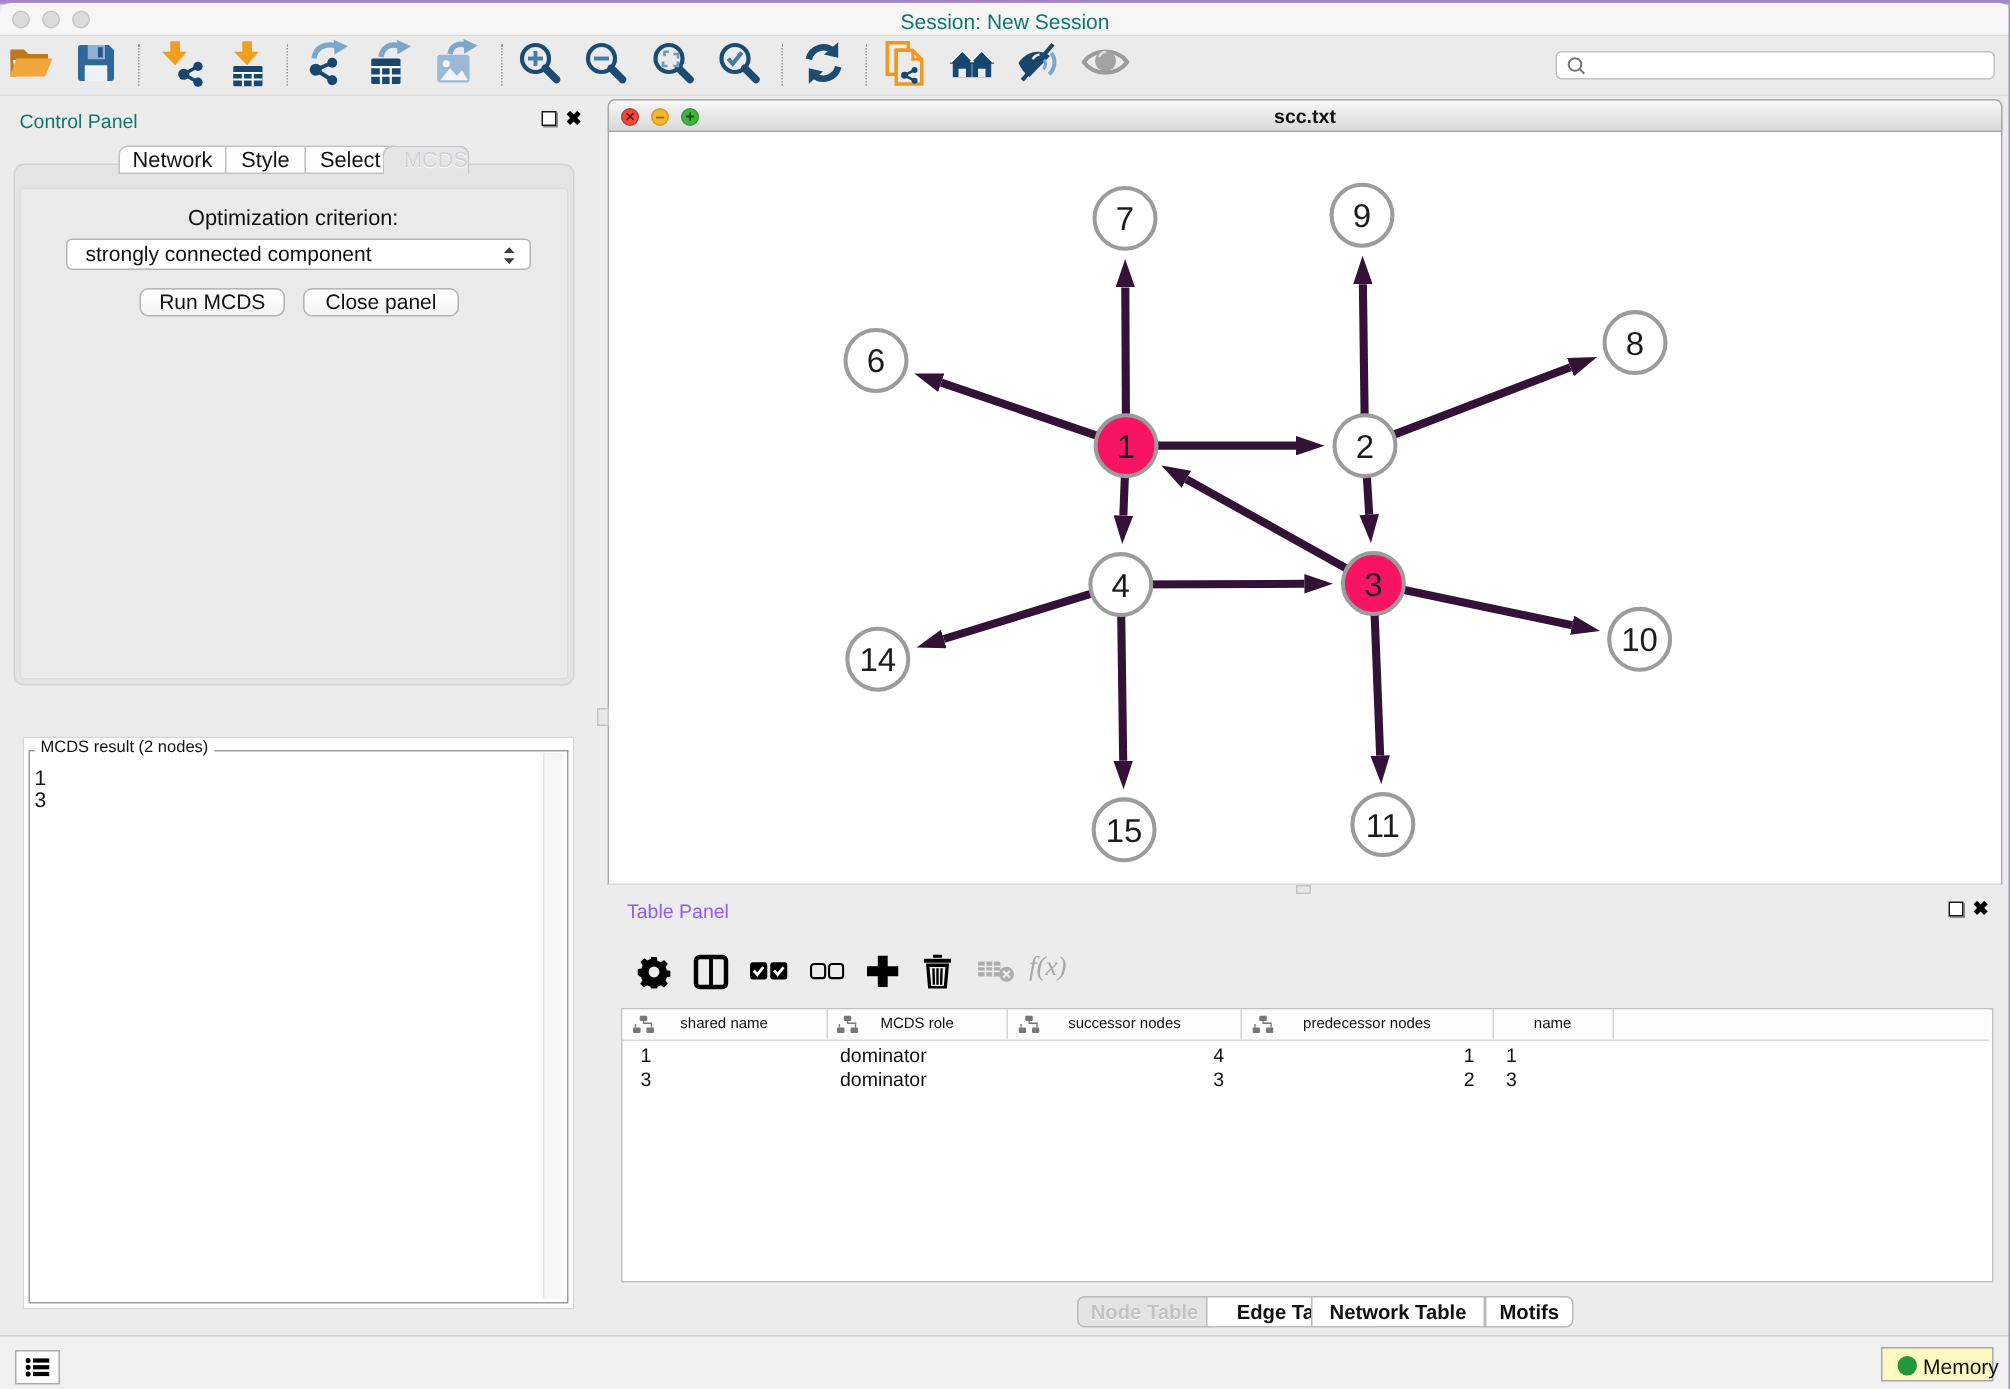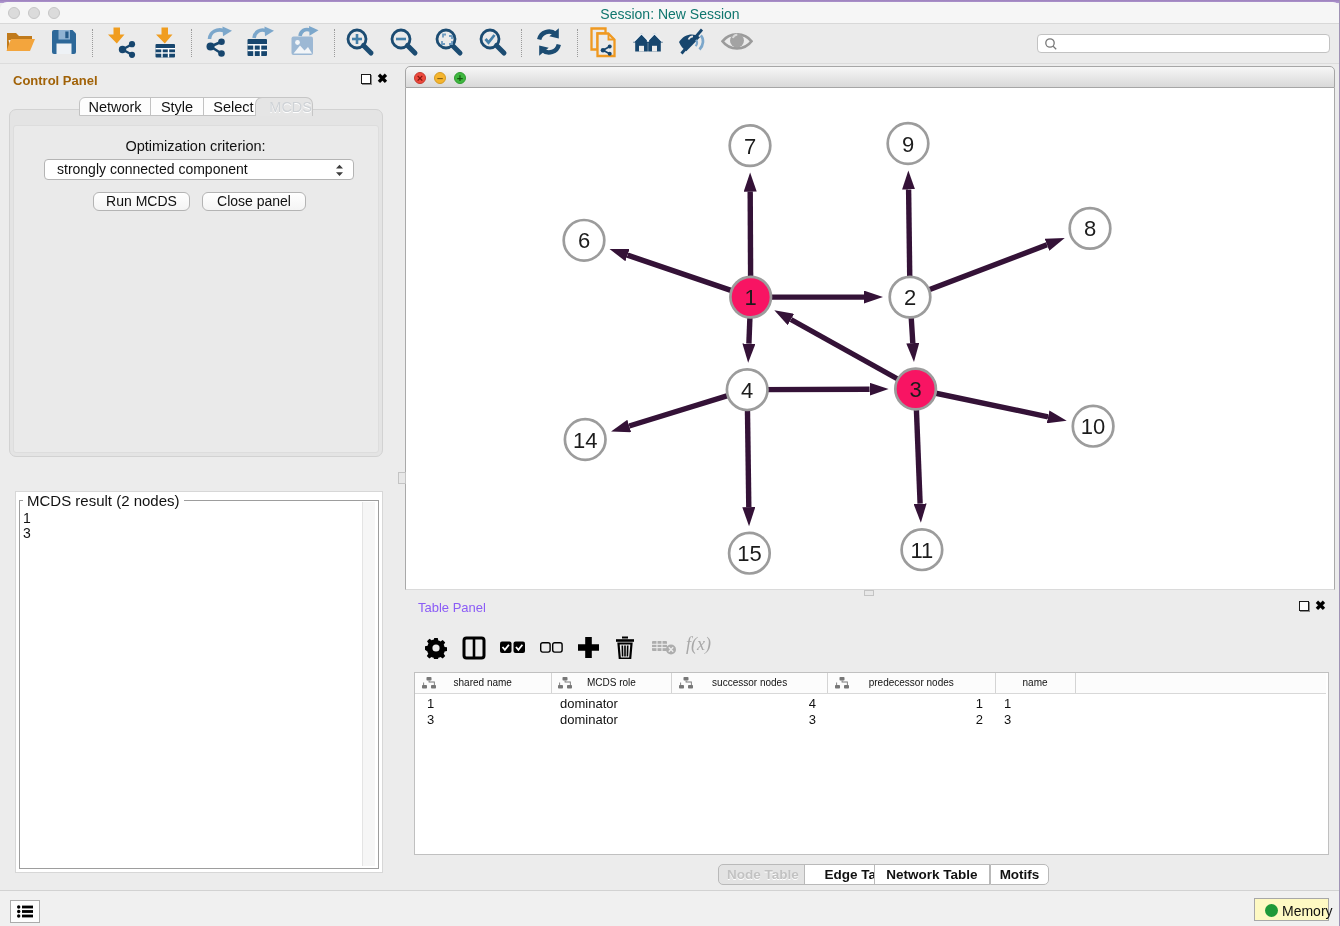--- a/index.html
+++ b/index.html
@@ -13,21 +13,21 @@
 #titlebar .dot{position:absolute;top:5px;width:12px;height:12px;border-radius:50%;
   background:#dbdbdb;border:1px solid #c6c6c6;box-sizing:border-box;}
 #apptitle{left:0;top:6px;width:1340px;text-align:center;font-size:14px;color:#0f766e;}
 
 #toolbar{left:0;top:24px;width:1340px;height:39px;background:#ebebeb;border-bottom:1px solid #dcdcdc;}
 .tbi{position:absolute;top:2px;}
 .vsep{position:absolute;top:5px;height:28px;width:0;border-left:1px dotted #9a9a9a;}
 #searchbox{position:absolute;left:1037px;top:10px;width:291px;height:17px;background:#fff;
   border:1px solid #c2c2c2;border-radius:4px;}
 
-#cp-title{left:13px;top:73px;font-size:13px;color:#a16207;font-weight:bold;}
+#cp-title{left:13px;top:73px;font-size:13px;color:#0f766e;}
 .minifloat{position:absolute;width:10px;height:10px;border:1.5px solid #1a1a1a;background:#fff;box-sizing:border-box;box-shadow:1px 1px 0 #8a8a8a;}
 .minix{position:absolute;font-size:13px;font-weight:bold;color:#000;}
 #cp-pane{left:9px;top:109px;width:374px;height:348px;background:#e4e4e4;
   border:1px solid #d2d2d2;border-radius:7px;box-sizing:border-box;}
 #cp-inner{left:13px;top:125px;width:366px;height:328px;background:#eaeaea;
   border:1px solid #ddd;border-radius:3px;box-sizing:border-box;}
 .tab{position:absolute;top:97px;height:19px;line-height:19px;text-align:center;
   font-size:14.5px;color:#111;background:#fdfdfd;border:1px solid #c2c2c2;
   box-sizing:border-box;}
 #tab-net{border-radius:6px 0 0 0;}
@@ -35,21 +35,21 @@
   border-bottom:none;height:19px;border-radius:7px 7px 0 0;}
 #optlabel{left:8px;top:138px;width:375px;text-align:center;font-size:14.5px;color:#111;}
 #selbox{left:44px;top:159px;width:310px;height:21px;background:#fff;border:1px solid #b4b4b4;
   border-radius:4px;box-sizing:border-box;font-size:14px;color:#111;line-height:19px;padding-left:12px;}
 .btn{position:absolute;height:19px;background:linear-gradient(#ffffff,#f4f4f4);
   border:1px solid #b4b4b4;border-radius:6px;box-sizing:border-box;
   font-size:14px;color:#111;text-align:center;line-height:17px;}
 
 #mcdswhite{left:15px;top:491px;width:366px;height:380px;background:#fff;border:1px solid #d7d7d7;}
 #mcdsbox{left:19px;top:500px;width:358px;height:367px;border:1px solid #9d9d9d;}
-#mcdslabel{left:23px;top:492px;background:#fff;padding:0 4px;font-size:15px;color:#111;}
+#mcdslabel{left:23px;top:492px;background:#fff;padding:0 4px;font-size:11px;color:#111;}
 #mcdsscroll{left:362px;top:502px;width:12px;height:364px;background:#f6f6f6;border-left:1px solid #e4e4e4;}
 
 #netwin{left:405px;top:66px;width:930px;height:524px;}
 #nettitle{position:absolute;left:0;top:0;width:930px;height:22px;box-sizing:border-box;
   background:linear-gradient(#f7f7f7,#d9d9d9);border:1px solid #a6a6a6;border-radius:5px 5px 0 0;}
 #nettitle .t{position:absolute;left:0;top:3px;width:100%;text-align:center;font-size:13px;font-weight:bold;color:#111;}
 .tl{position:absolute;top:5px;width:12px;height:12px;border-radius:50%;box-sizing:border-box;
   text-align:center;line-height:11px;font-size:11px;font-weight:bold;}
 #netcanvas{position:absolute;left:0;top:22px;width:930px;height:502px;background:#fff;
   border-left:1px solid #a9a9a9;border-right:1px solid #a9a9a9;border-bottom:1px solid #dadada;box-sizing:border-box;}
@@ -247,20 +247,21 @@
 <div id="mcdsbox" class="abs"></div>
 <div id="mcdslabel" class="abs">MCDS result (2 nodes)</div>
 <div id="mcdsscroll" class="abs"></div>
 <div class="abs" style="left:23px;top:511px;font-size:14px;color:#111;line-height:15px;">1<br>3</div>
 
 <div id="netwin" class="abs">
   <div id="nettitle">
     <div class="tl" style="left:8px;background:#ee493d;border:1px solid #c33a30;color:#7e150d;">×</div>
     <div class="tl" style="left:28px;background:#f5b52e;border:1px solid #d49b24;color:#875f12;">–</div>
     <div class="tl" style="left:48px;background:#3fb73f;border:1px solid #2f9c31;color:#14570f;">+</div>
+    <div class="t">scc.txt</div>
   </div>
   <div id="netcanvas">
 <svg width="928" height="500" viewBox="0 0 928 500" style="position:absolute;left:0;top:0">
 <defs>
           <marker id="ah" markerUnits="userSpaceOnUse" markerWidth="20" markerHeight="13" refX="0" refY="6.5" orient="auto">
             <path d="M0 0 L19 6.5 L0 13 z" fill="#341237"></path>
           </marker>
         </defs>
 <g stroke="#341237" stroke-width="5.4" marker-end="url(#ah)">
 <line x1="344.7" y1="209.1" x2="344.2" y2="103.6"></line>

